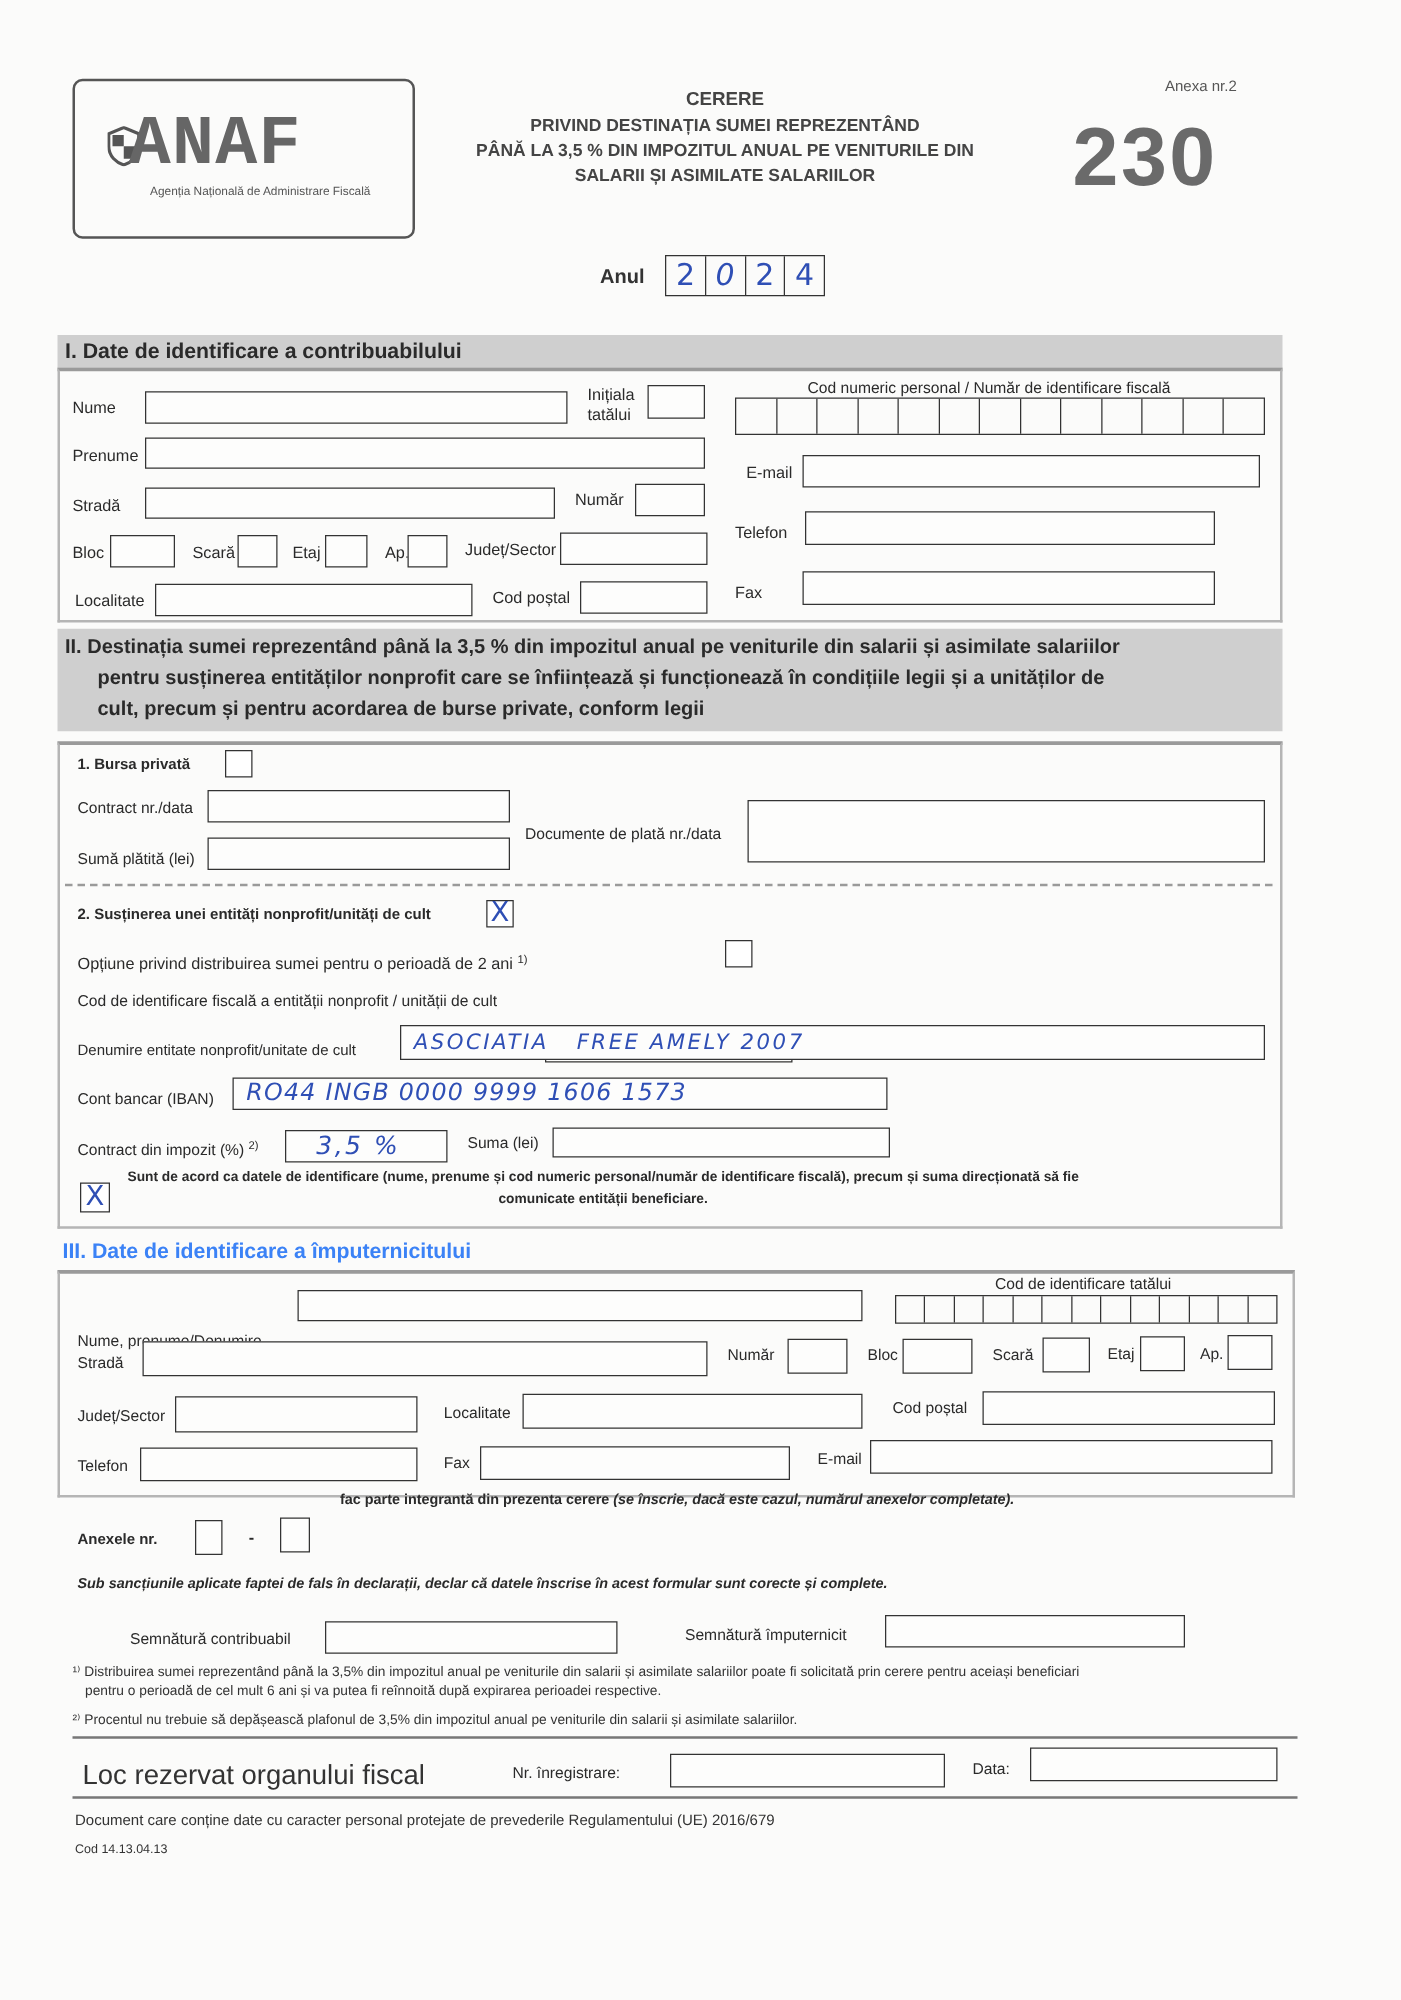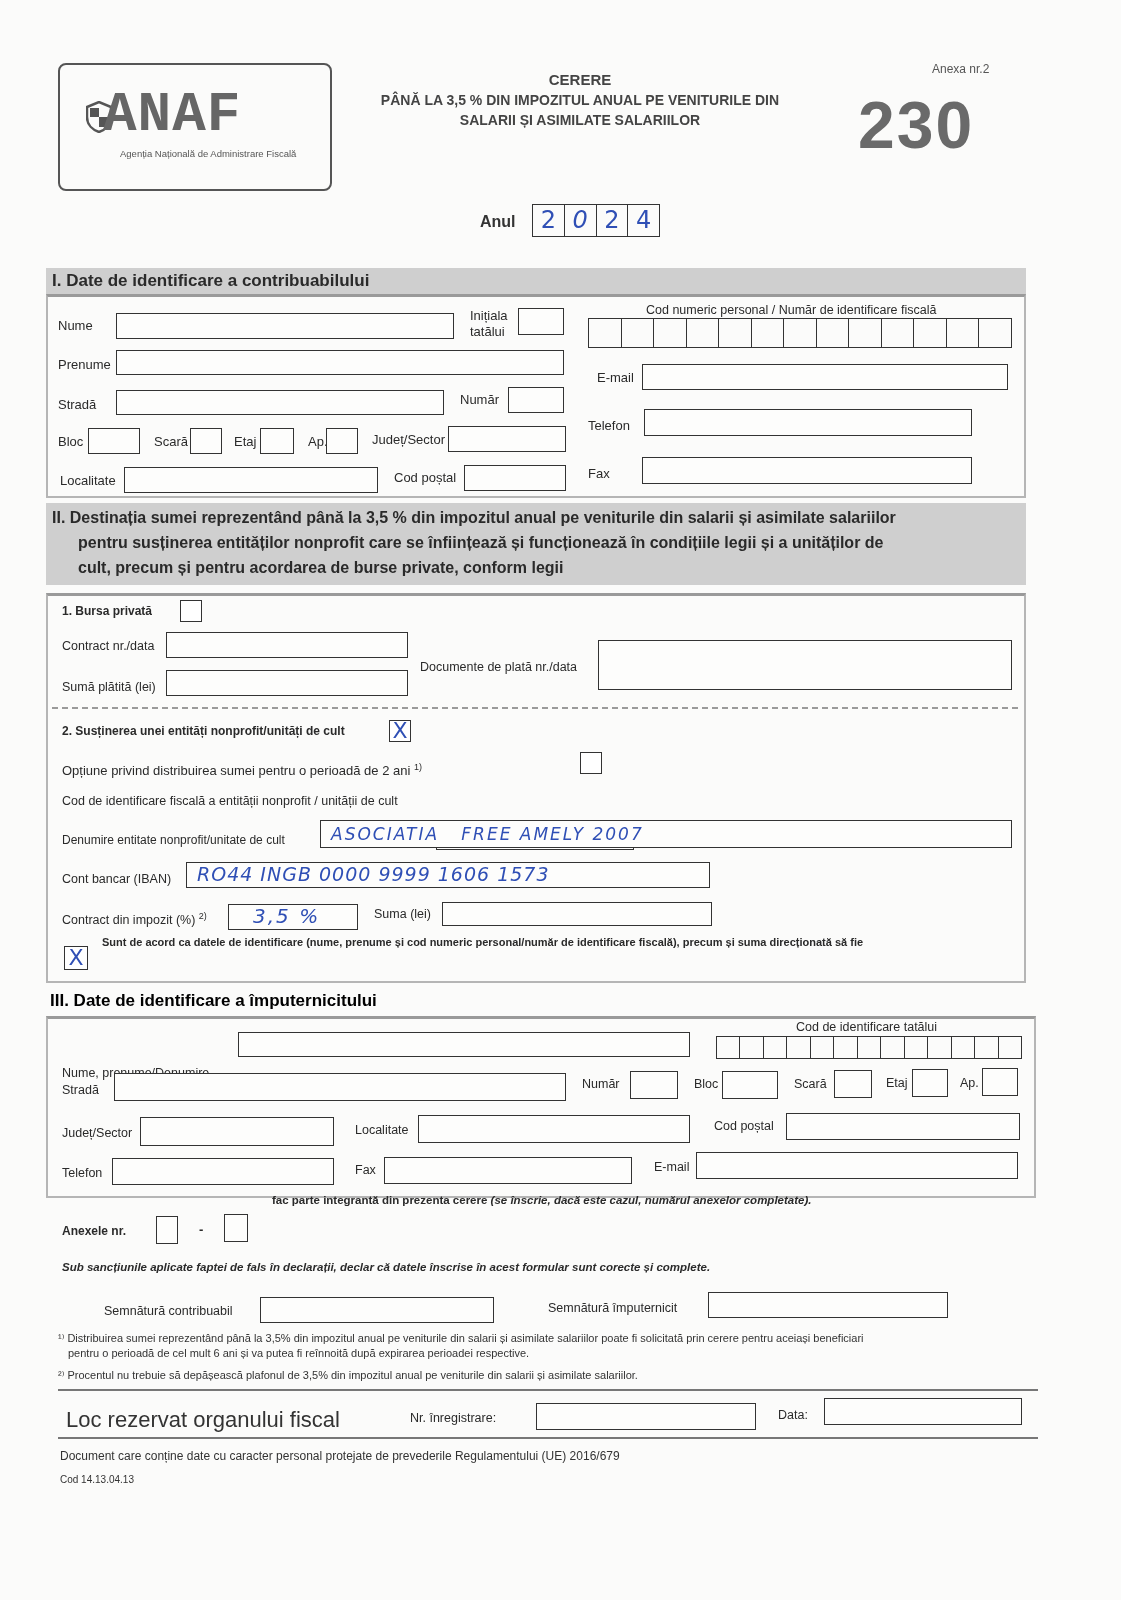--- a/index.html
+++ b/index.html
@@ -33,20 +33,21 @@
     <path d="M13 1 L25 6 L25 16 C25 24 19 29 13 31 C7 29 1 24 1 16 L1 6 Z" fill="none" stroke="#555" stroke-width="2.5"></path>
     <rect x="4" y="7" width="9" height="9" fill="#555"></rect>
     <rect x="13" y="16" width="9" height="10" fill="#555"></rect>
   </svg>
   <div class="abs" style="left:43px;top:22px;font-size:56px;font-weight:bold;color:#666;letter-spacing:1px;line-height:1;font-family:Liberation Mono, monospace;">ANAF</div>
   <div class="abs" style="left:60px;top:83px;font-size:9.5px;color:#555;white-space:nowrap;">Agenția Națională de Administrare Fiscală</div>
 </div>
 
 <div class="abs" style="left:360px;top:70px;width:440px;text-align:center;font-weight:bold;color:#444;font-size:14px;line-height:20px;">
   <div style="font-size:15px;">CERERE</div>
+  <div>PRIVIND DESTINAȚIA SUMEI REPREZENTÂND</div>
   <div>PÂNĂ LA 3,5 % DIN IMPOZITUL ANUAL PE VENITURILE DIN</div>
   <div>SALARII ȘI ASIMILATE SALARIILOR</div>
 </div>
 
 <div class="abs" style="left:932px;top:62px;font-size:12px;color:#555;">Anexa nr.2</div>
 <div class="abs" style="left:858px;top:92px;font-size:66px;font-weight:bold;color:#6a6a6a;line-height:1;letter-spacing:2px;">230</div>
 
 <div class="abs" style="left:480px;top:213px;font-size:16px;font-weight:bold;color:#333;">Anul</div>
 <div class="abs" style="left:532px;top:204px;width:128px;height:33px;display:flex;border:1.8px solid #333;">
   <div class="hand" style="flex:1;border-right:1.6px solid #333;text-align:center;font-size:24px;font-style:normal;letter-spacing:0;line-height:31px;">2</div>
@@ -175,23 +176,24 @@
   <span class="hand abs" style="left:24px;top:-1px;font-size:20px;">3,5 %</span>
 </div>
 <div class="lbl" style="left:374px;top:907px;font-size:12.5px;">Suma (lei)</div>
 <div class="box" style="left:442px;top:902px;width:270px;height:24px;"></div>
 
 <div class="check" style="left:64px;top:946px;width:24px;height:24px;">
     <span class="x">X</span>
   </div>
 <div class="lbl" style="left:102px;top:934px;font-size:11px;font-weight:bold;line-height:17px;text-align:center;">
   <div>Sunt de acord ca datele de identificare (nume, prenume și cod numeric personal/număr de identificare fiscală), precum și suma direcționată să fie</div>
-</div>
-
-<div class="abs" style="left:50px;top:991px;font-size:17px;font-weight:bold;color:#000000;">III. Date de identificare a împuternicitului</div>
+  <div>comunicate entității beneficiare.</div>
+</div>
+
+<div class="abs" style="left:50px;top:991px;font-size:17px;font-weight:bold;color:#3b82f6;">III. Date de identificare a împuternicitului</div>
 <div class="panel" style="left:46px;top:1016px;width:990px;height:182px;"></div>
 
 <div class="lbl" style="left:796px;top:1020px;font-size:12.5px;">Cod de identificare tatălui</div>
 <div class="cells" style="left:716px;top:1036px;width:306px;height:23px;">
   <div class="cell"></div>
     <div class="cell"></div>
     <div class="cell"></div>
     <div class="cell"></div>
     <div class="cell"></div>
     <div class="cell"></div>

